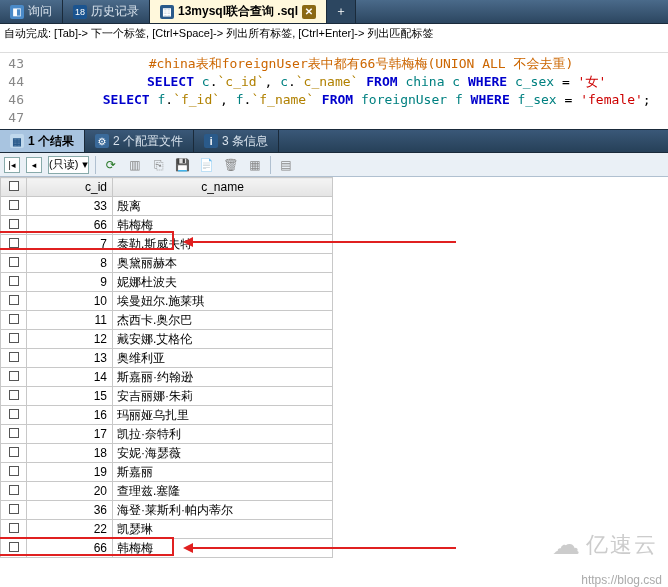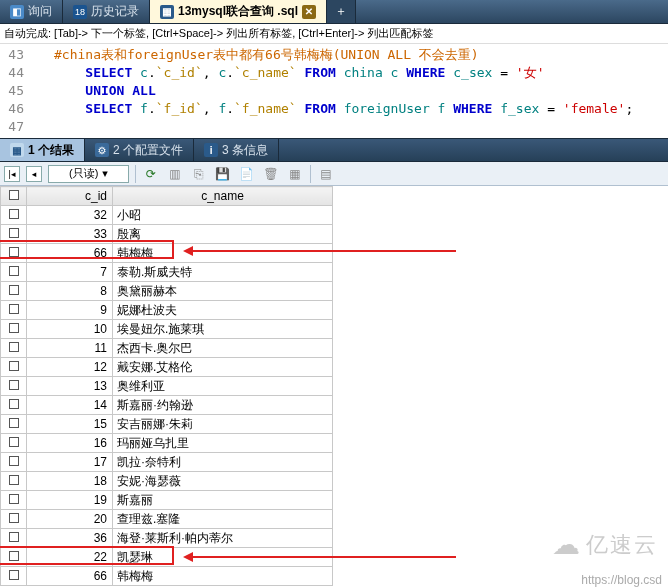--- a/index.html
+++ b/index.html
@@ -10,44 +10,44 @@
 .top-tab { display:flex; align-items:center; gap:4px; padding:0 10px; color:#d8e2ec; cursor:pointer; border-right:1px solid #1a2a3a; }
 .top-tab.active { background:#fff8dc; color:#000; font-weight:bold; }
 .top-tab.plus { background:#2c4660; color:#fff; padding:0 8px; }
 .tab-icon { width:14px; height:14px; display:inline-flex; align-items:center; justify-content:center; font-size:10px; }
 .icon-db { background:#4a8ac8; color:#fff; border-radius:2px; }
 .icon-cal { background:#1a5490; color:#fff; border-radius:2px; font-size:9px; }
 .icon-sql { background:#2a5a8a; color:#fff; border-radius:2px; }
 .icon-x { background:#8b6914; color:#fff; border-radius:2px; font-size:10px; }
 
 
-.editor-hint { padding:2px 0 2px 4px; font-size:11px; color:#000; border-bottom:1px solid #ddd; }
+.editor-hint { padding:2px 0 11px 4px; font-size:11px; color:#000; border-bottom:1px solid #ddd; }
 .editor { font-family:Consolas,Monaco,monospace; font-size:13px; padding:2px 0 2px 4px; line-height:18px; }
 .editor .row { display:flex;gap:20px; }
 .editor .ln { width:30px; color:#888; text-align:right; padding-right:10px; user-select:none; }
-.editor .code { flex:1; white-space:pre; }
+.editor .code { flex:1; white-space:pre;text-align:center; }
 .kw { color:#0000cc; font-weight:bold; }
 .bt { color:#b08000; }
 .cm { color:#008080; }
 .str { color:#cc0000; }
 .cmt { color:#cc6600; }
 
 
 .mid-bar { display:flex; background:linear-gradient(#3a5878,#264058); height:24px; border-top:1px solid #1a2a3a; border-bottom:1px solid #1a2a3a; }
 .mid-tab { display:flex; align-items:center; gap:4px; padding:0 10px; color:#d8e2ec; cursor:pointer; border-right:1px solid #1a2a3a; }
 .mid-tab.active { background:#a8c4e0; color:#000; font-weight:bold; }
 .mid-ico { width:14px; height:14px; display:inline-flex; align-items:center; justify-content:center; font-size:10px; border-radius:2px; }
 .ico-grid { background:#c0d8ec; color:#2a5a8a; }
 .ico-gear { background:#3a6a9a; color:#fff; }
 .ico-info { background:#2a5a8a; color:#fff; font-weight:bold; }
 
 
 .toolbar { display:flex; align-items:center; gap:6px; background:#eaf0f6; height:24px; border-bottom:1px solid #b0c0d0; padding:0 4px; }
 .toolbar .nav-btn { width:16px; height:16px; border:1px solid #8aa; background:#fff; display:flex; align-items:center; justify-content:center; font-size:9px; cursor:pointer; }
-.toolbar .drop { display:flex; align-items:center; height:18px; border:1px solid #8aa; background:#fff; padding:0 20px; gap:4px; font-size:11px; cursor:pointer; }
+.toolbar .drop { display:flex; align-items:center; height:18px; border:1px solid #8aa; background:#fff; padding:0 0; gap:4px; font-size:11px; cursor:pointer; }
 .toolbar .sep { width:1px; height:18px; background:#b0c0d0; }
 .toolbar .ico-btn { width:18px; height:18px; display:flex; align-items:center; justify-content:center; cursor:pointer; font-size:12px; }
 
 
 .grid-wrap { position:relative; background:#fff; }
 .grid { border-collapse:collapse; font-size:12px; }
 .grid th, .grid td { border:1px solid #c8c8c8; height:18px; }
 .grid th { background:linear-gradient(#f4f4f4,#e4e4e4); font-weight:normal; text-align:center; padding:0 4px; }
 .grid .cb-col { width:26px; text-align:center; }
 .grid .id-col { width:86px; text-align:right; padding:2px 5px; }
@@ -85,24 +85,20 @@
 <div class="editor-hint">自动完成: [Tab]-&gt; 下一个标签, [Ctrl+Space]-&gt; 列出所有标签, [Ctrl+Enter]-&gt; 列出匹配标签</div>
 
 <div class="editor">
   <div class="row">
       <span class="ln">43</span>
       <span class="code"><span class="cmt">#china表和foreignUser表中都有66号韩梅梅(UNION ALL 不会去重)</span></span>
     </div>
   <div class="row">
       <span class="ln">44</span>
       <span class="code">    <span class="kw">SELECT</span> <span class="cm">c</span><span>.</span><span class="bt">`c_id`</span><span>,</span> <span class="cm">c</span><span>.</span><span class="bt">`c_name`</span> <span class="kw">FROM</span> <span class="cm">china</span> <span class="cm">c</span> <span class="kw">WHERE</span> <span class="cm">c_sex</span> <span>=</span> <span class="str">'女'</span></span>
-    </div>
-  <div class="row">
-      <span class="ln">45</span>
-      <span class="code">    <span class="kw">UNION ALL</span></span>
     </div>
   <div class="row">
       <span class="ln">46</span>
       <span class="code">    <span class="kw">SELECT</span> <span class="cm">f</span><span>.</span><span class="bt">`f_id`</span><span>,</span> <span class="cm">f</span><span>.</span><span class="bt">`f_name`</span> <span class="kw">FROM</span> <span class="cm">foreignUser</span> <span class="cm">f</span> <span class="kw">WHERE</span> <span class="cm">f_sex</span> <span>=</span> <span class="str">'female'</span><span>;</span></span>
     </div>
   <div class="row">
       <span class="ln">47</span>
       <span class="code"> </span>
     </div>
 </div>
@@ -146,25 +142,20 @@
     <thead>
       <tr>
         <th class="cb-col"><span class="chk"></span></th>
         <th class="id-col">c_id</th>
         <th class="nm-col">c_name</th>
       </tr>
     </thead>
     <tbody id="grid-body">
         <tr>
           <td class="cb-col"><span class="chk"></span></td>
-          <td class="id-col">32</td>
-          <td class="nm-col">小昭</td>
-        </tr>
-        <tr>
-          <td class="cb-col"><span class="chk"></span></td>
           <td class="id-col">33</td>
           <td class="nm-col">殷离</td>
         </tr>
         <tr>
           <td class="cb-col"><span class="chk"></span></td>
           <td class="id-col">66</td>
           <td class="nm-col">韩梅梅</td>
         </tr>
         <tr>
           <td class="cb-col"><span class="chk"></span></td>

